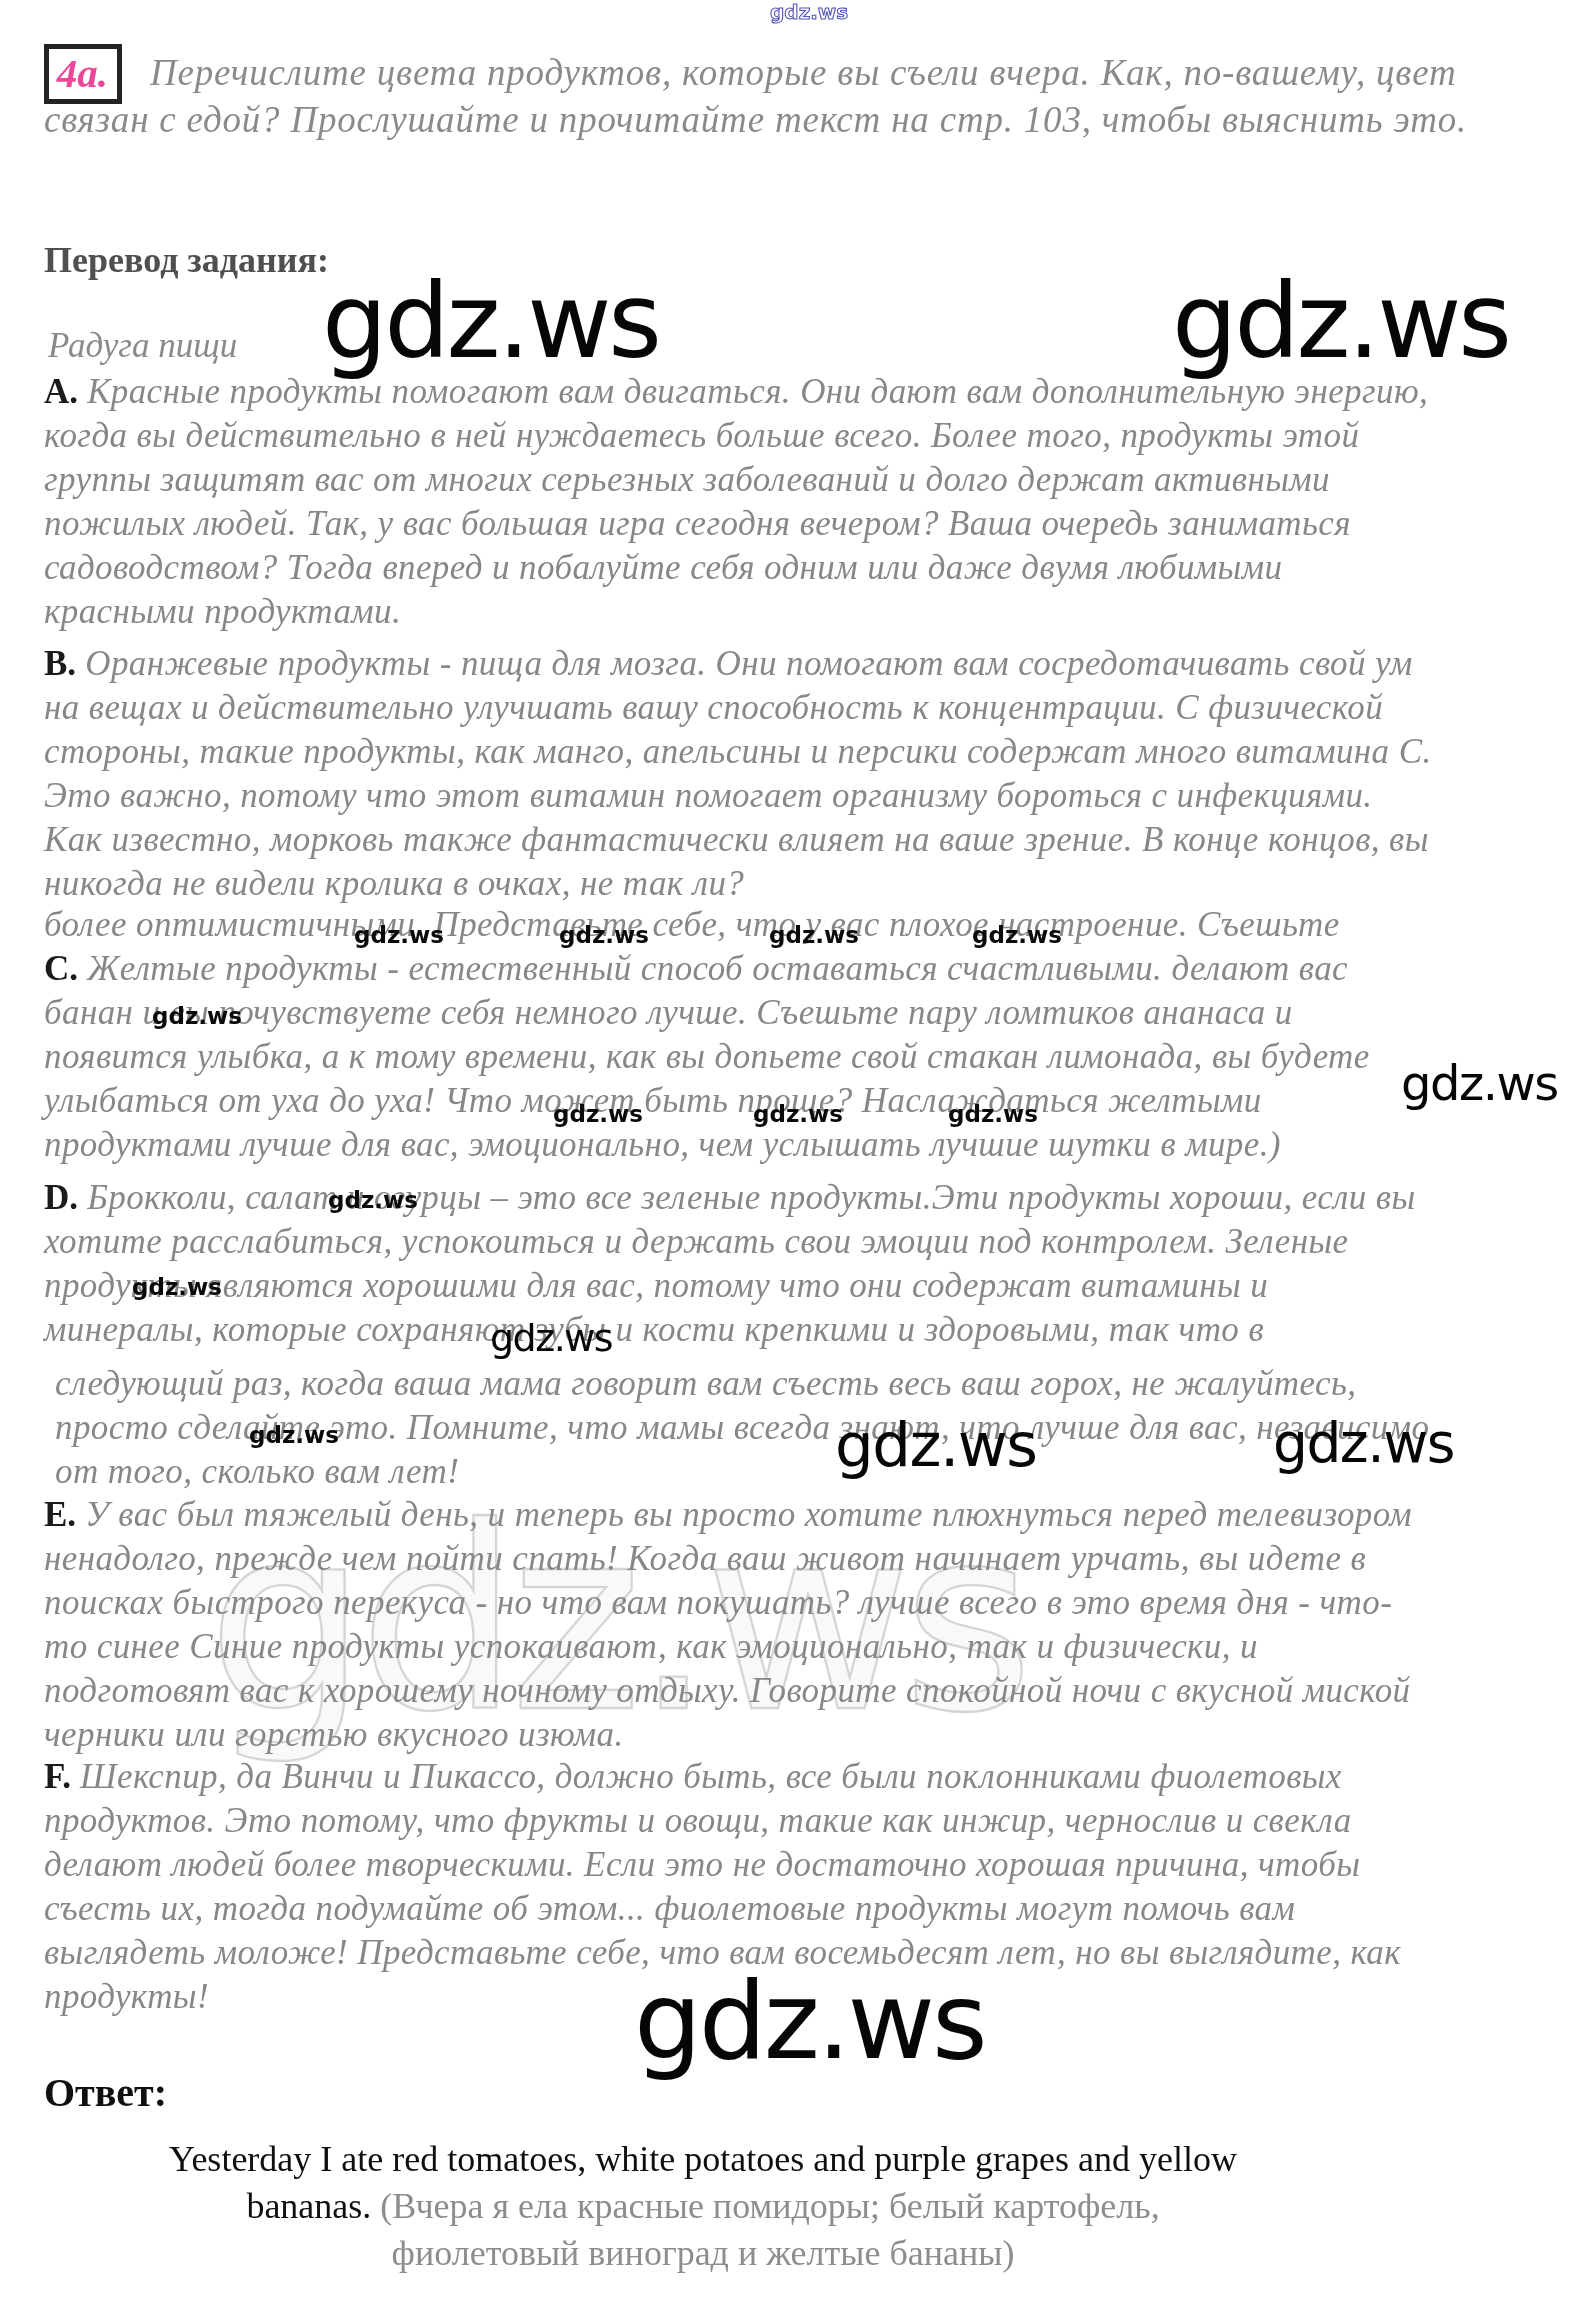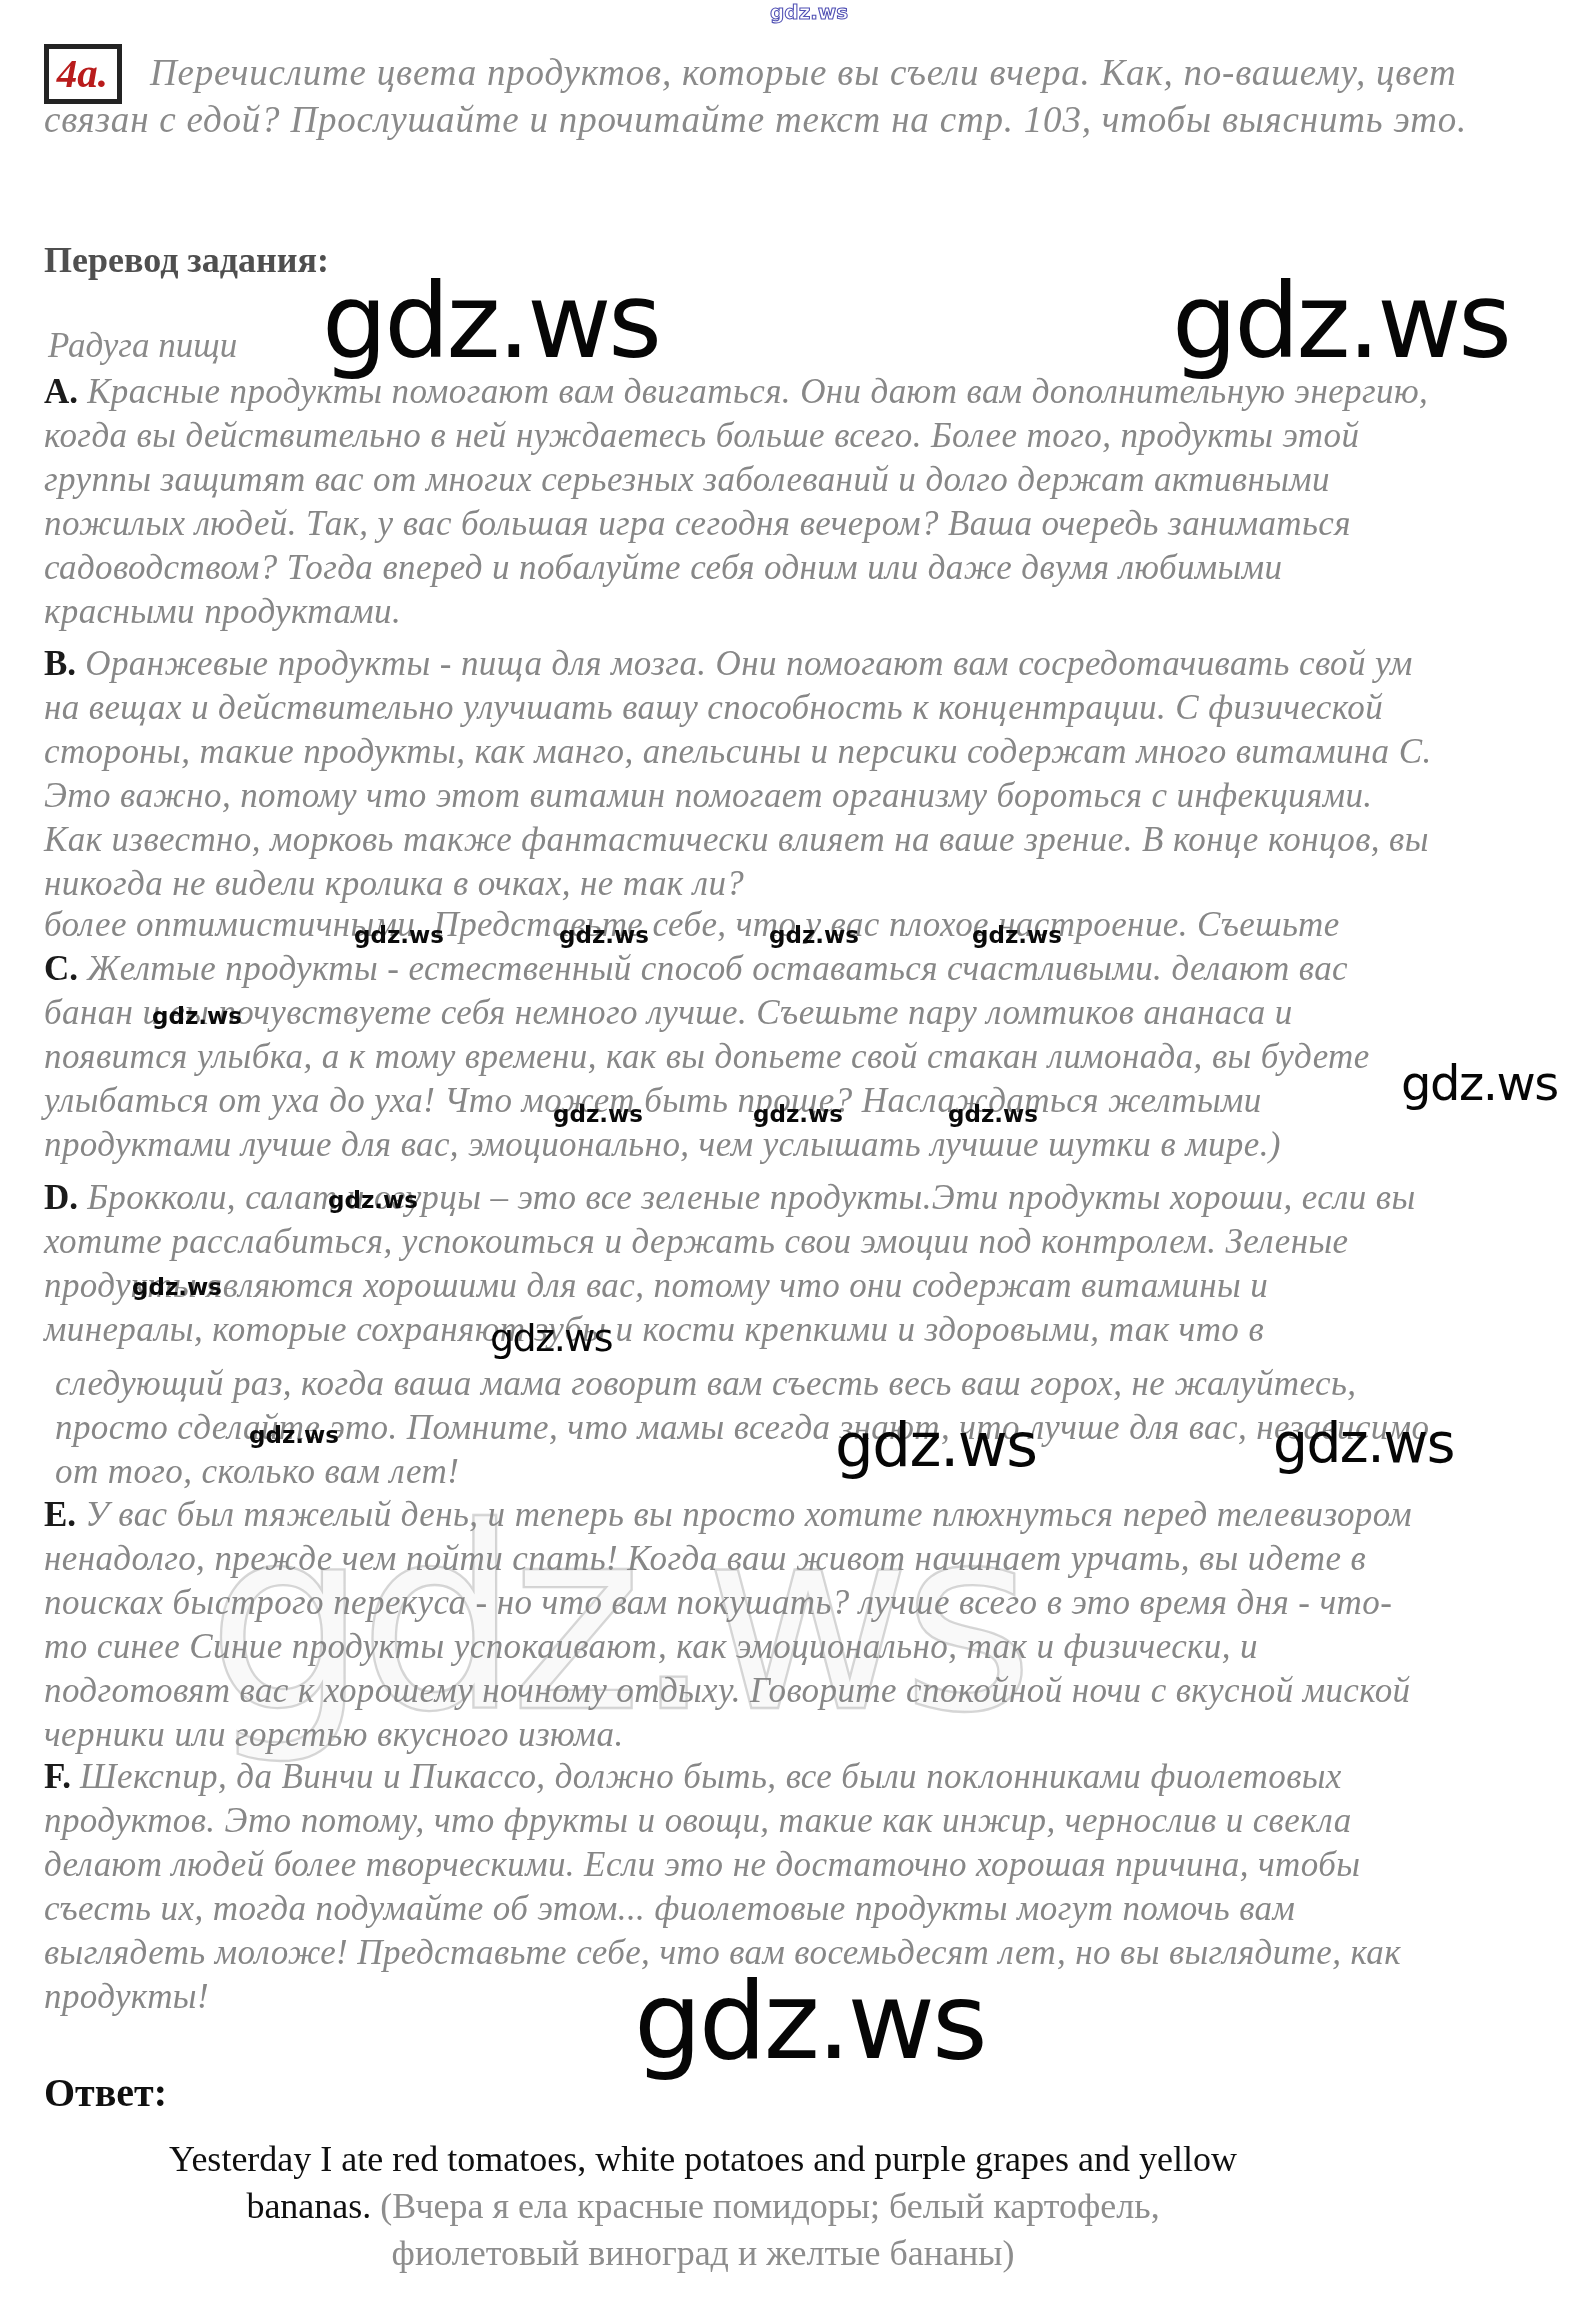--- a/index.html
+++ b/index.html
@@ -1,21 +1,21 @@
 <!DOCTYPE html>
 <html style="--body: #878787; --marker: #1b1b1b; --head: #4f4f4f;font-size:12.3px"><head>
 <meta charset="utf-8">
 <style>
   html,body{margin:0;padding:0;background:#ffffff;}
   #page{position:relative;width:1591px;height:2319px;background:#fff;overflow:hidden;
         font-family:"Liberation Serif",serif;}
   
   #task-box{position:absolute;left:44px;top:44px;border:5.4px solid #232323;
             padding:0 9.2px 1.5px 7.7px;background:#fff;z-index:2;}
-  #task-box .num{font-size:41px;font-weight:bold;font-style:italic;color:#b91c1c;
+  #task-box .num{font-size:41px;font-weight:bold;font-style:italic;color:#ec4899;
                  font-family:"Liberation Serif",serif;}
   
   .intro-line{position:absolute;font-style:italic;font-size:37px;color:#8a8a8a;
               letter-spacing:0.8px;white-space:nowrap;z-index:2;}
   
   .heading{position:absolute;font-weight:bold;font-size:36px;color:#4f4f4f;
            white-space:nowrap;z-index:2;}
   #subtitle{position:absolute;font-style:italic;font-size:35px;color:#8a8a8a;
             white-space:nowrap;z-index:2;}
   

